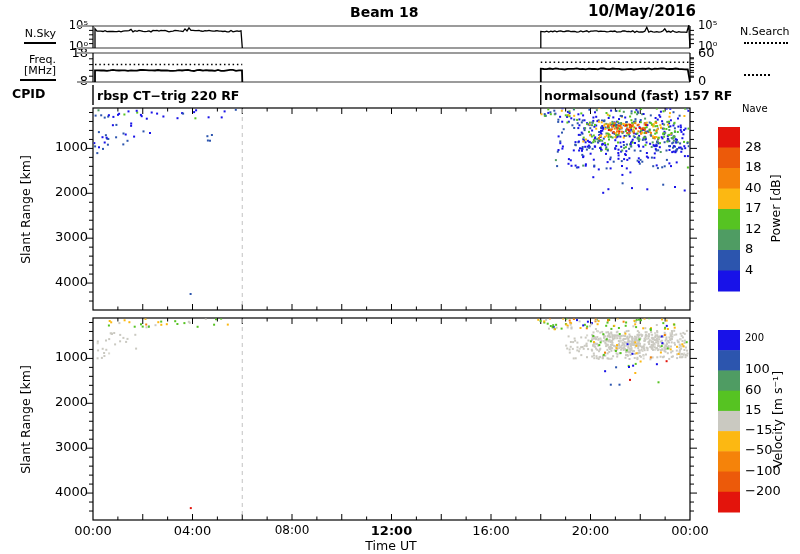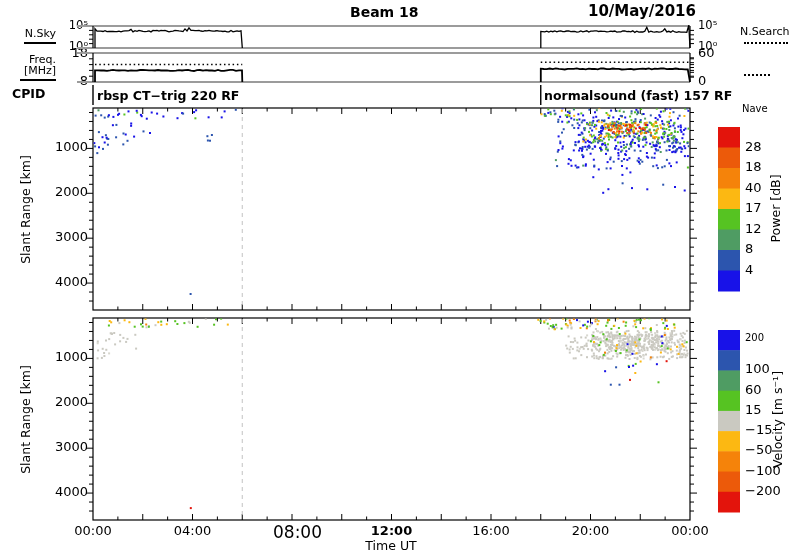--- a/index.html
+++ b/index.html
@@ -1777,19 +1777,19 @@
       <div class="t" style="left:745px;top:333px;font-size:10px;">200</div>
       <div class="t" style="left:745px;top:362.44444444444446px;font-size:13px;">100</div>
       <div class="t" style="left:745px;top:382.6666666666667px;font-size:13px;">60</div>
       <div class="t" style="left:745px;top:402.8888888888889px;font-size:13px;">15</div>
       <div class="t" style="left:745px;top:423.1111111111111px;font-size:13px;">−15</div>
       <div class="t" style="left:745px;top:443.3333333333333px;font-size:13px;">−50</div>
       <div class="t" style="left:745px;top:463.55555555555554px;font-size:13px;">−100</div>
       <div class="t" style="left:745px;top:483.77777777777777px;font-size:13px;">−200</div>
       <div class="t" style="left:63px;top:524px;width:60px;text-align:center;font-size:13px;">00:00</div>
       <div class="t" style="left:162.5px;top:524px;width:60px;text-align:center;font-size:13px;">04:00</div>
-      <div class="t" style="left:262px;top:524px;width:60px;text-align:right;font-size:17px;">08:00</div>
+      <div class="t" style="left:262px;top:524px;width:60px;text-align:center;font-size:12px;">08:00</div>
       <div class="t" style="left:361.5px;top:524px;width:60px;text-align:center;font-size:13px;font-weight:bold;">12:00</div>
       <div class="t" style="left:461px;top:524px;width:60px;text-align:center;font-size:13px;">16:00</div>
       <div class="t" style="left:560.5px;top:524px;width:60px;text-align:center;font-size:13px;">20:00</div>
       <div class="t" style="left:660px;top:524px;width:60px;text-align:center;font-size:13px;">00:00</div>
     </div>
 </div>
 
 </body></html>

